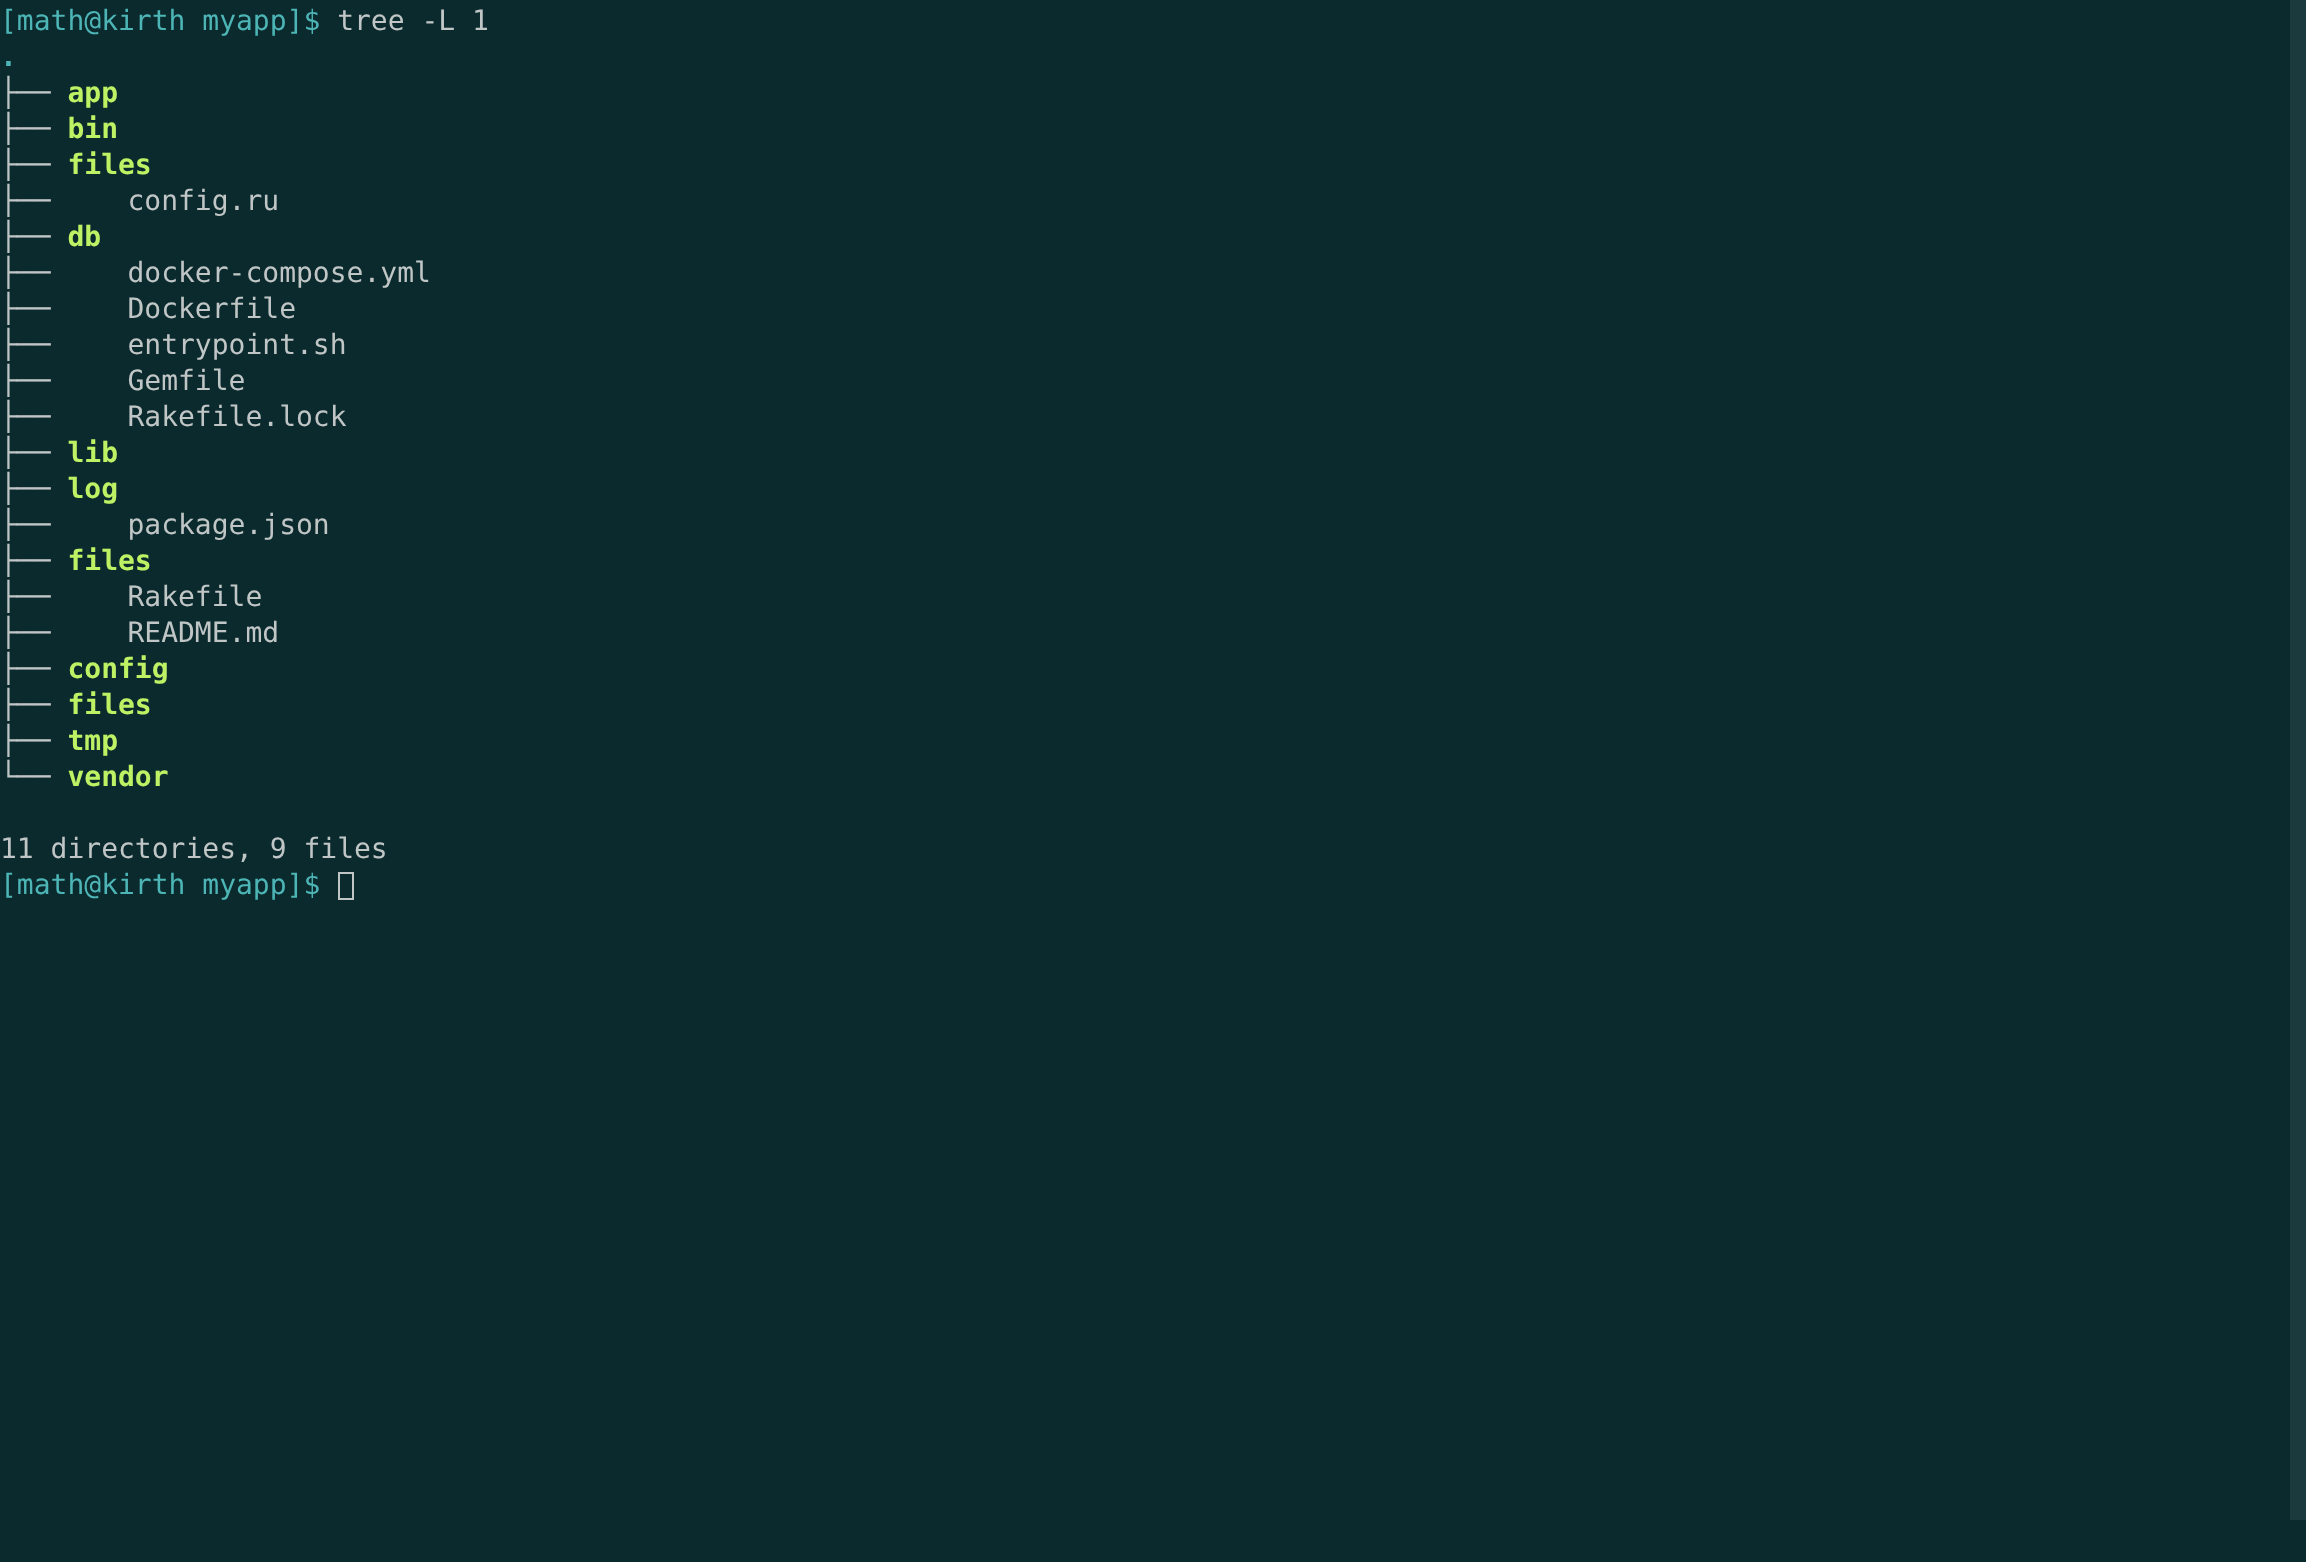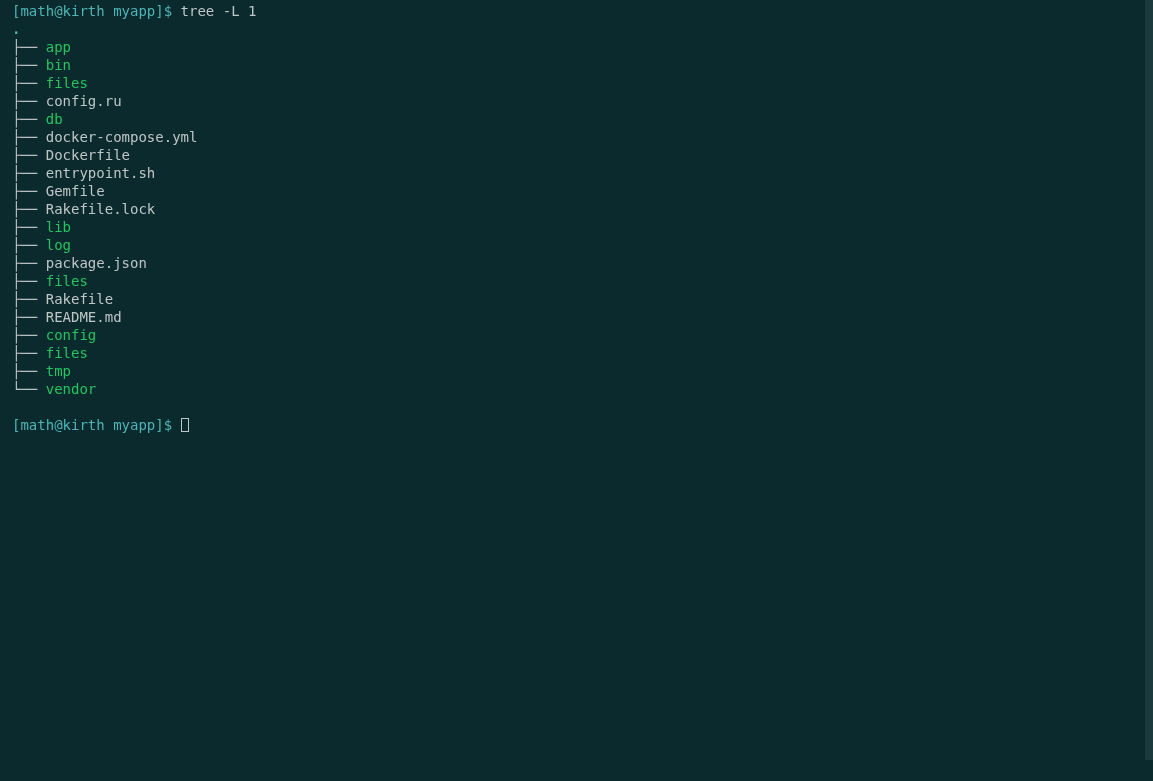--- a/index.html
+++ b/index.html
@@ -18,41 +18,41 @@
       overflow: hidden;
       position: relative;
     }
     .terminal {
       padding: 2px 0 0 0;
       height: 100%;
       width: 1145px;
     }
     .line {
       white-space: pre;
-      padding-left: 12px;
     }
     .prompt-user {
       color: #4db5b5;
     }
     .cmd {
       color: #c0c5c5;
     }
     .dir {
-      color: #22c55e;
-      font-weight: normal;
+      color: #bef264;
+      font-weight: bold;
     }
     .root-dot {
       color: #4db5b5;
       font-weight: bold;
     }
     .branch {
       color: #c0c5c5;
     }
     .file {
       color: #c0c5c5;
+      margin-left: 30px;
     }
     .summary {
       color: #c0c5c5;
     }
     .cursor {
       display: inline-block;
       width: 8px;
       height: 14px;
       border: 1px solid #c0c5c5;
       vertical-align: text-bottom;
@@ -100,18 +100,19 @@
       <div class="line tree-line"><span class="branch">├── </span><span class="file">package.json</span></div>
       <div class="line tree-line"><span class="branch">├── </span><span class="dir">files</span></div>
       <div class="line tree-line"><span class="branch">├── </span><span class="file">Rakefile</span></div>
       <div class="line tree-line"><span class="branch">├── </span><span class="file">README.md</span></div>
       <div class="line tree-line"><span class="branch">├── </span><span class="dir">config</span></div>
       <div class="line tree-line"><span class="branch">├── </span><span class="dir">files</span></div>
       <div class="line tree-line"><span class="branch">├── </span><span class="dir">tmp</span></div>
       <div class="line tree-line"><span class="branch">└── </span><span class="dir">vendor</span></div>
     </div>
   <div class="line"> </div>
+  <div class="line summary">11 directories, 9 files</div>
   <div class="line"><span class="prompt-user">[math@kirth myapp]$ </span><span class="cursor"></span></div>
 </div>
 
 <div class="scrollbar">
   <div class="scrollbar-thumb"></div>
 </div>
 
 </body></html>

